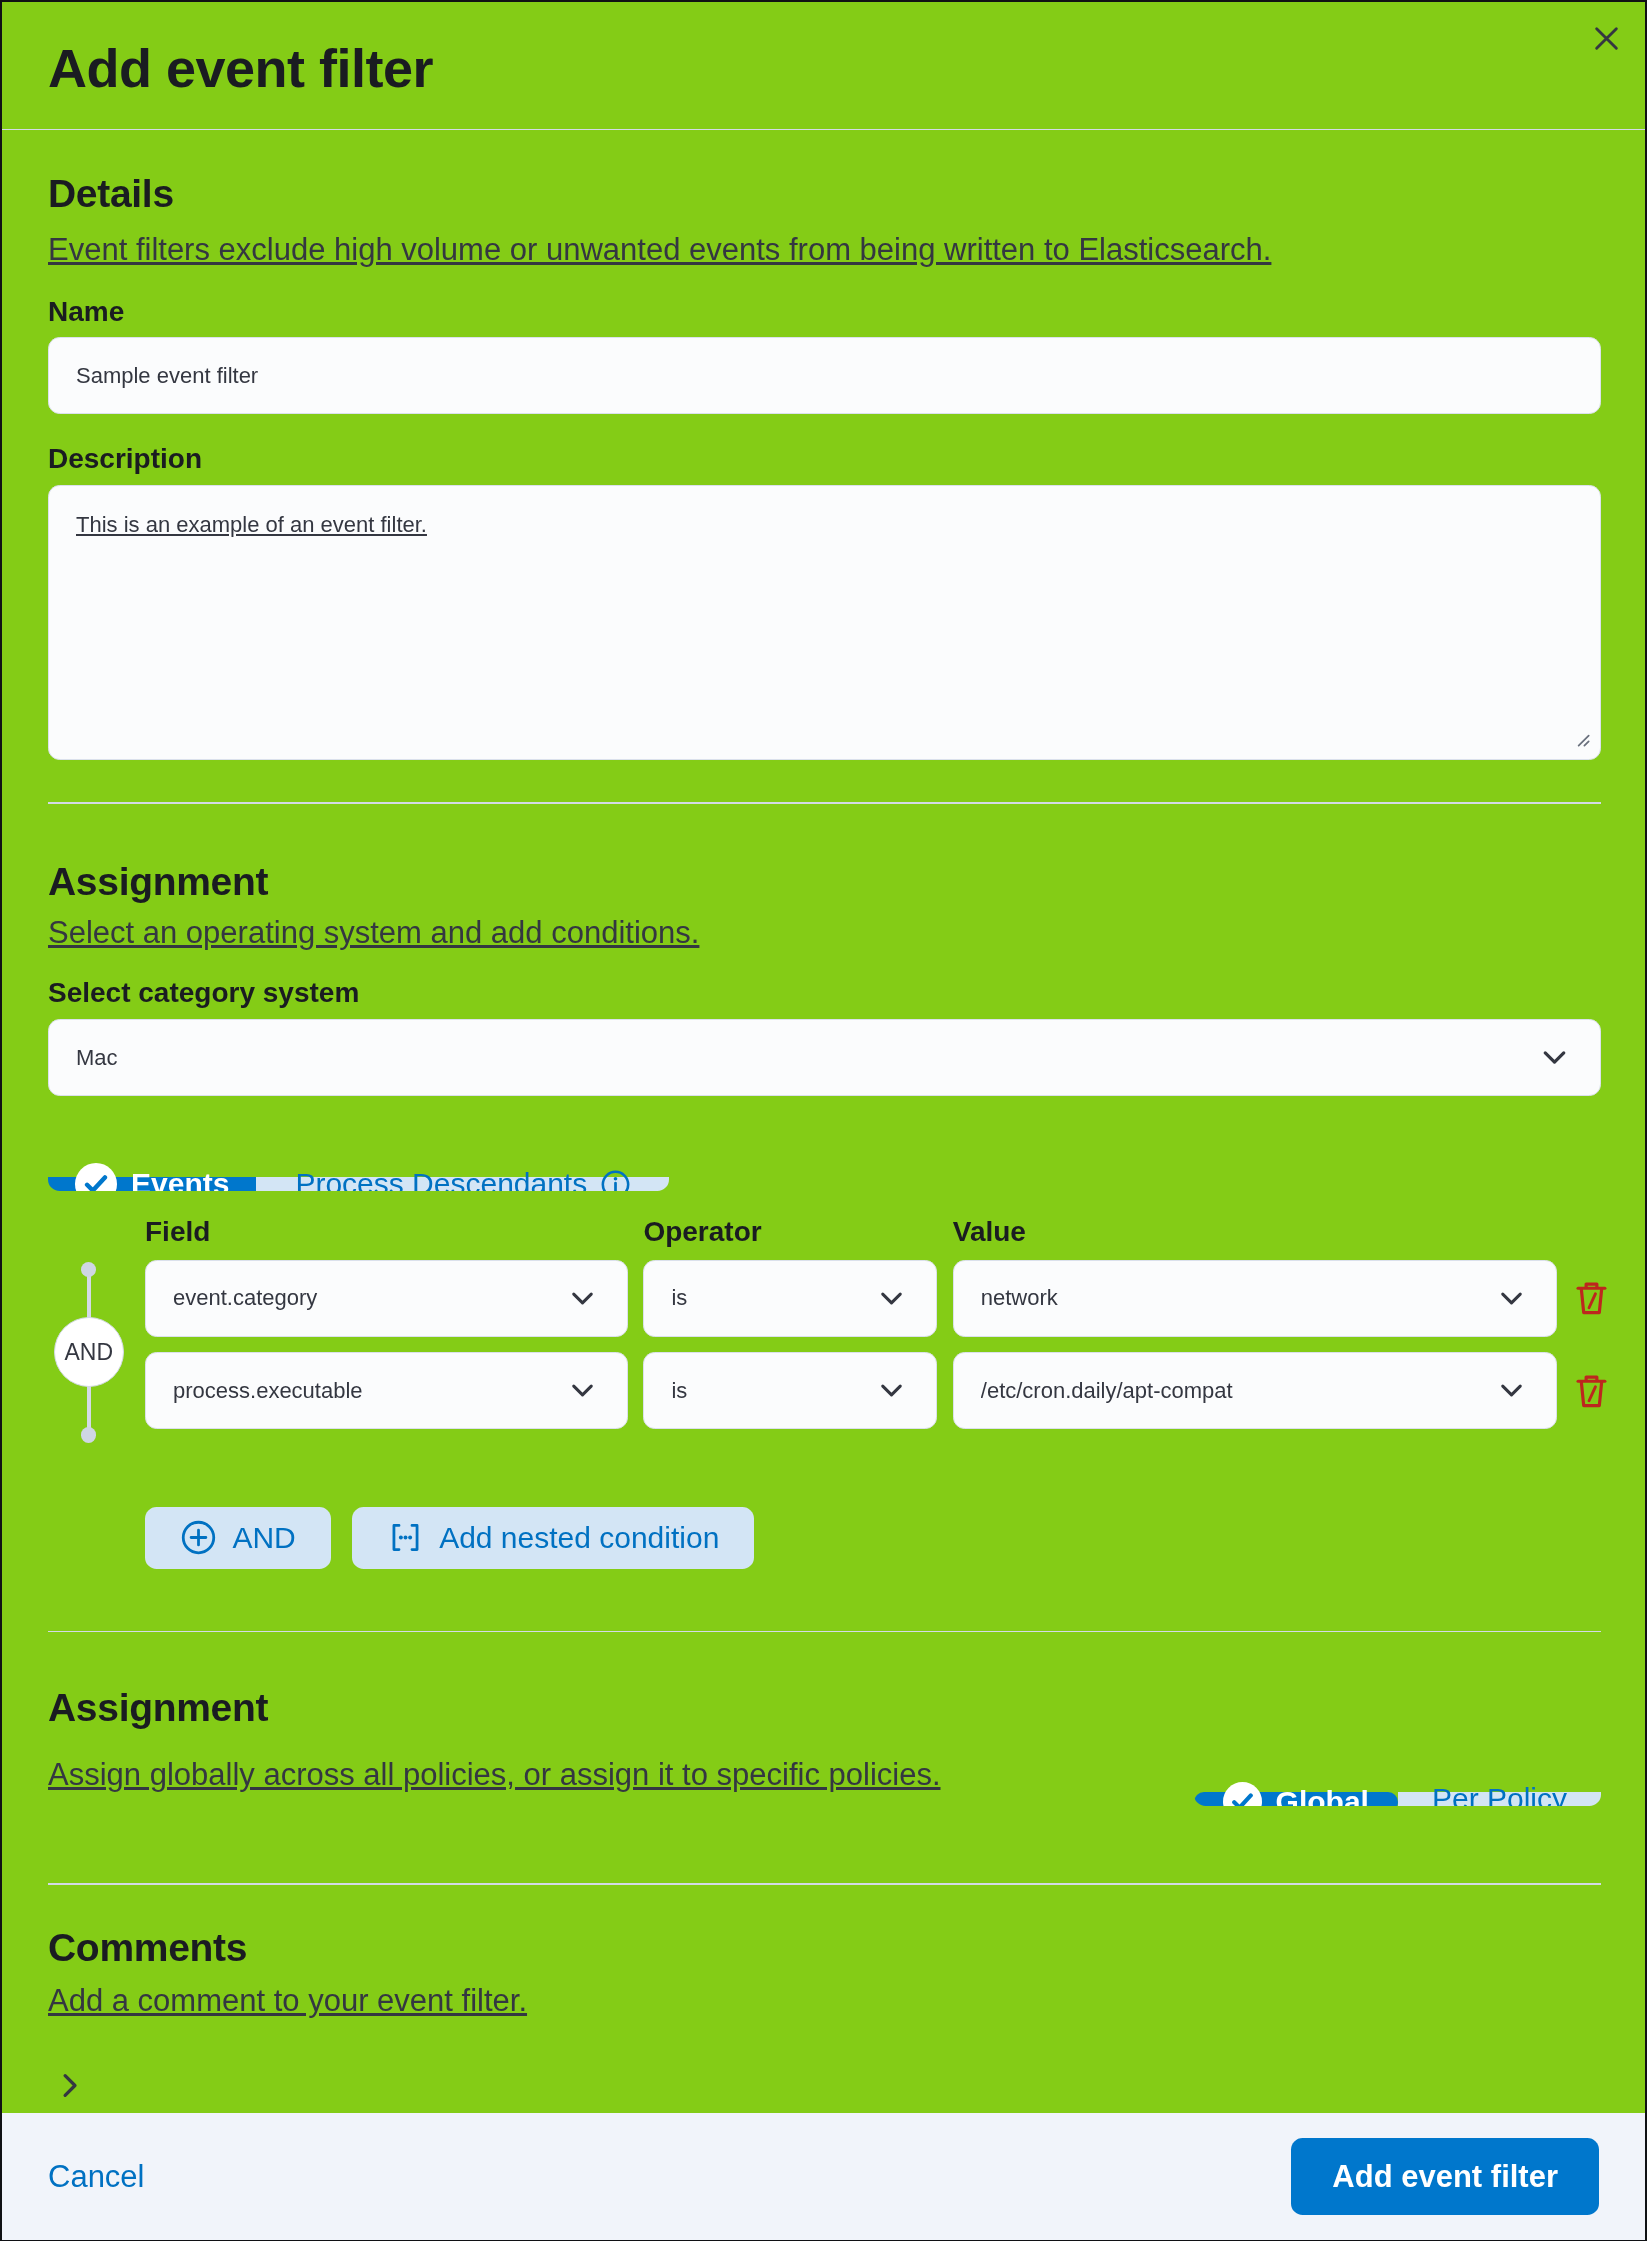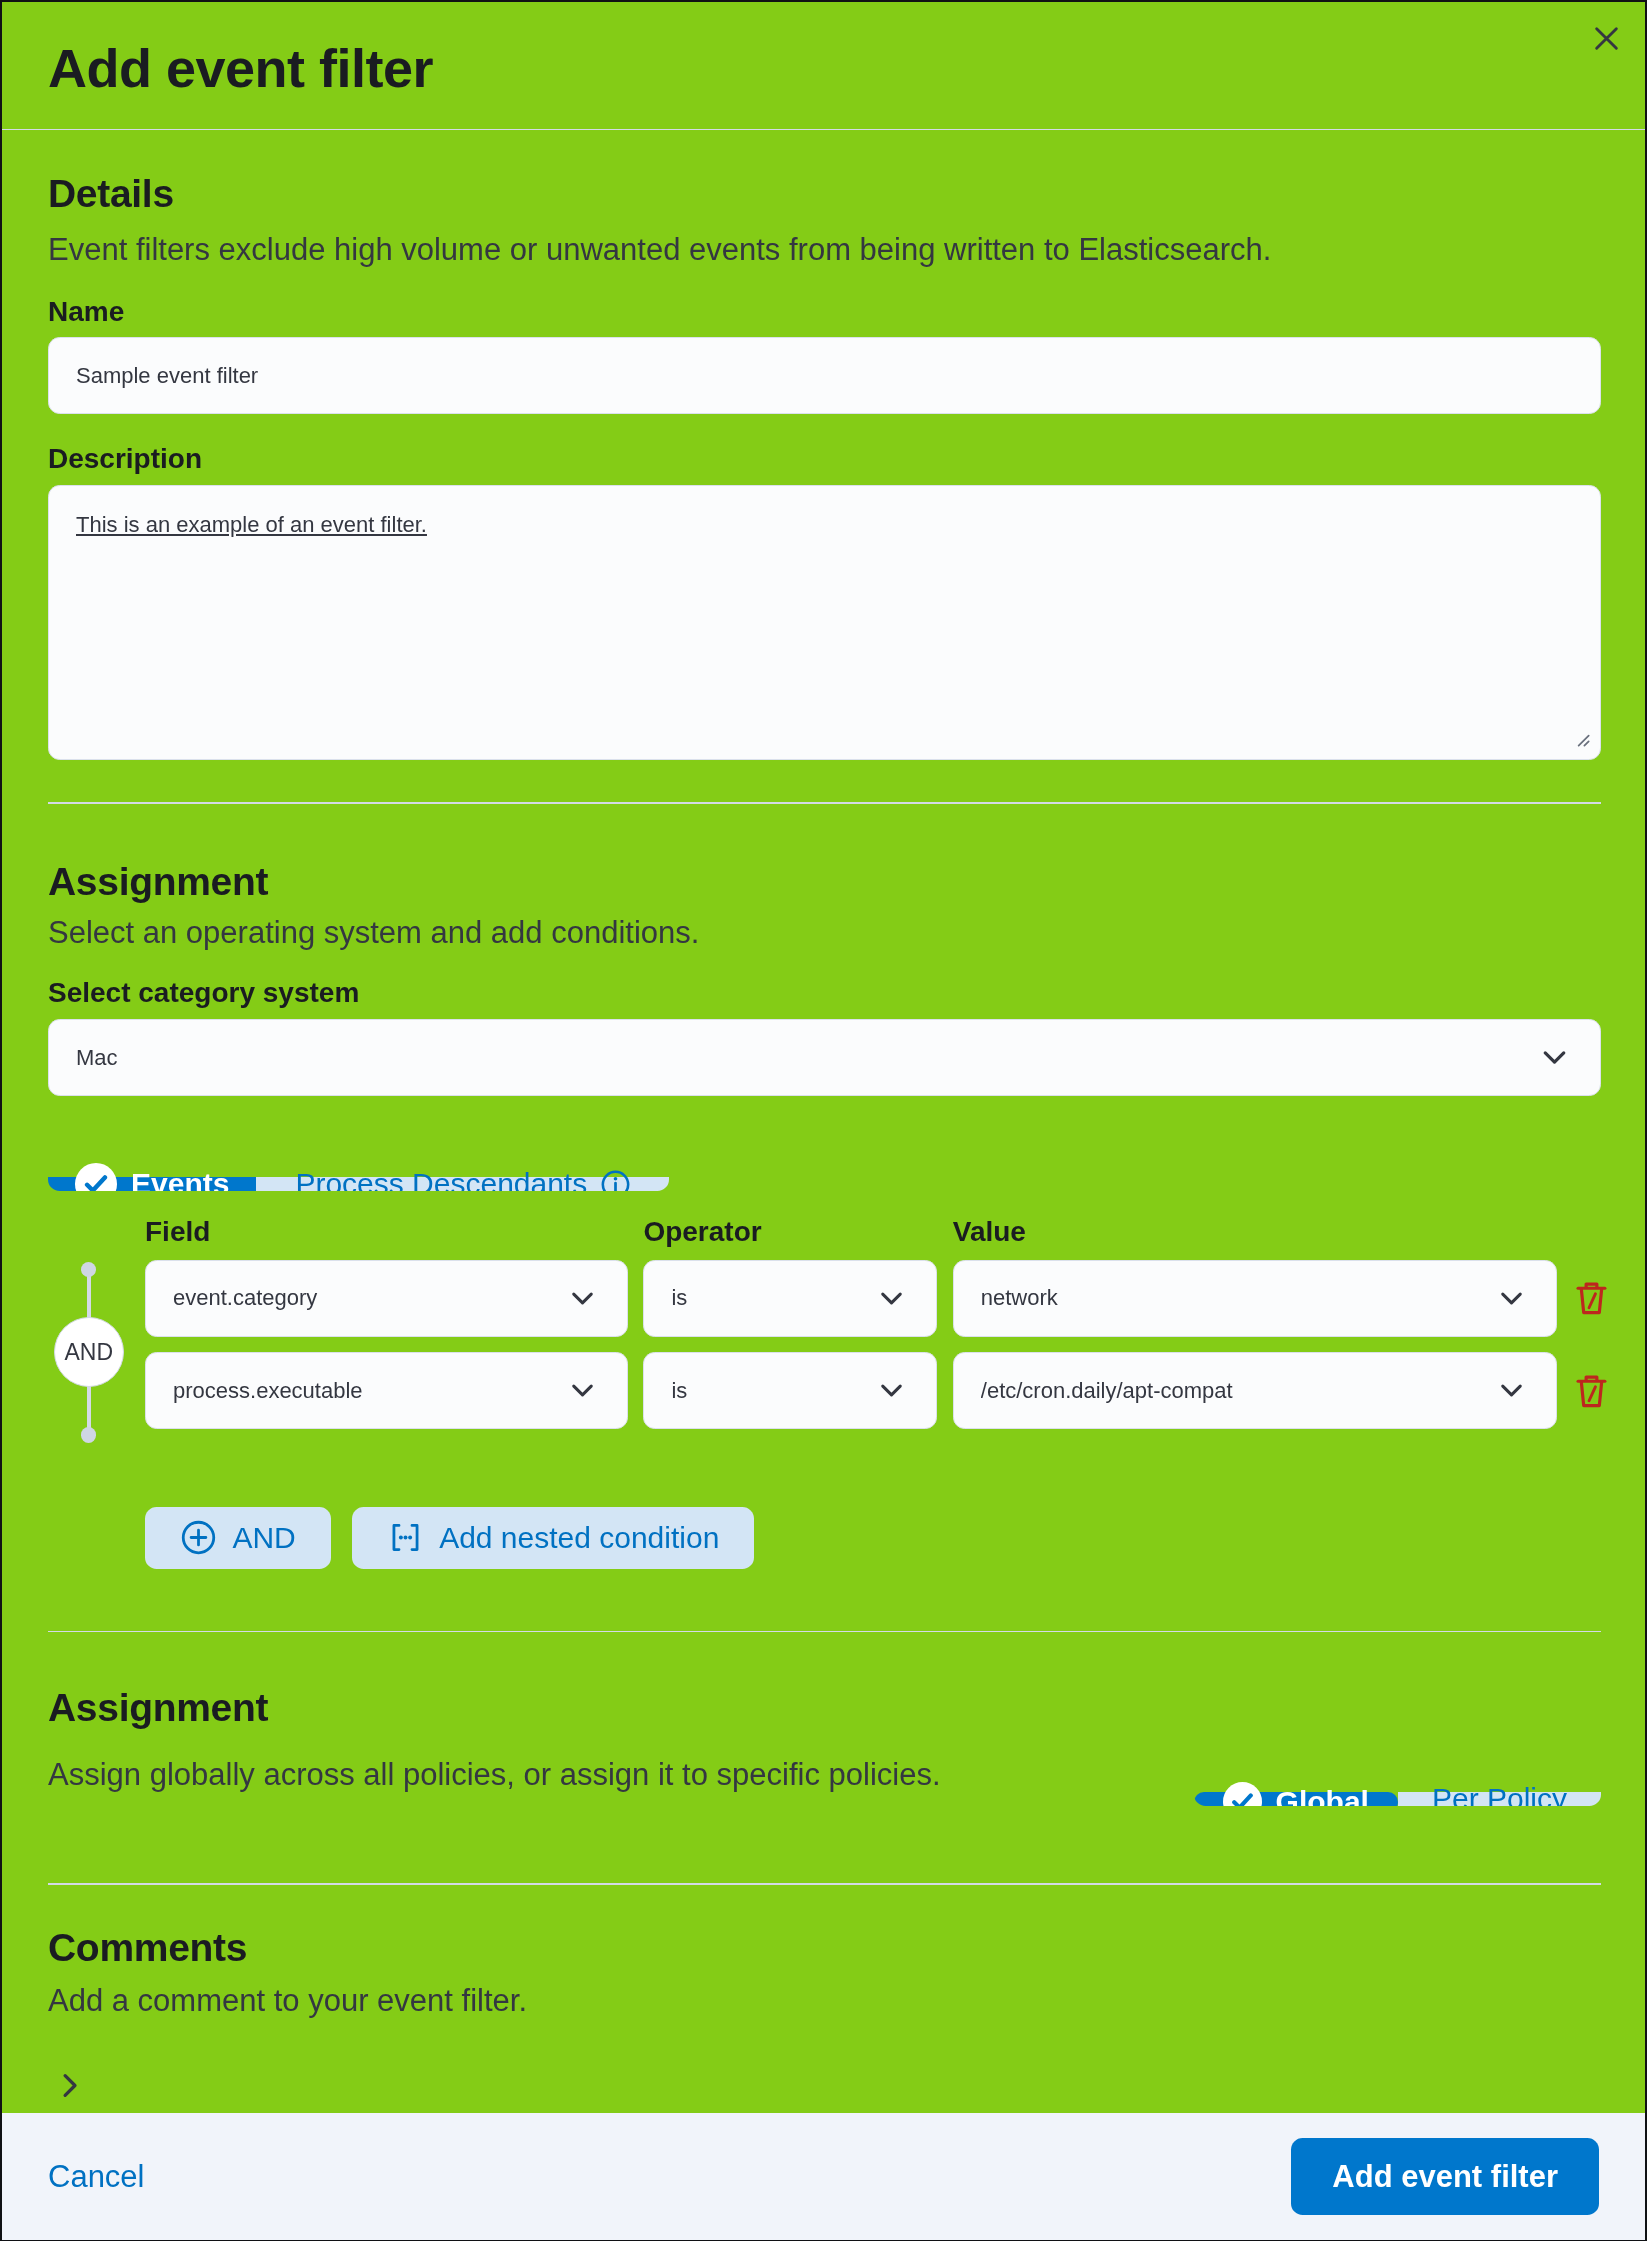--- a/index.html
+++ b/index.html
@@ -29,21 +29,21 @@
     position: absolute; top: 9.7px; right: 11.6px;
     width: 54px; height: 54px;
     background: none; border: none; cursor: pointer;
     display: flex; align-items: center; justify-content: center;
   }
 
   
   .m-body { flex: 1 1 auto; padding: 42px 44px 0 46px; overflow: hidden; }
 
   h3.section-heading { font-size: 39px; font-weight: 700; color: #1a1c21; letter-spacing: -0.3px; }
-  .section-sub { font-size: 31px; line-height: 39px; color: #343741; }
+  .section-sub { font-size: 31px; line-height: 39px; color: #343741; text-decoration: underline; }
 
   .form-label { font-size: 28px; font-weight: 700; color: #1a1c21; }
 
   .field-box {
     background: #fbfcfd;
     border: 1.9px solid #dbe1ec;
     border-radius: 11.6px;
     height: 77px;
     width: 100%;
     display: flex; align-items: center;

